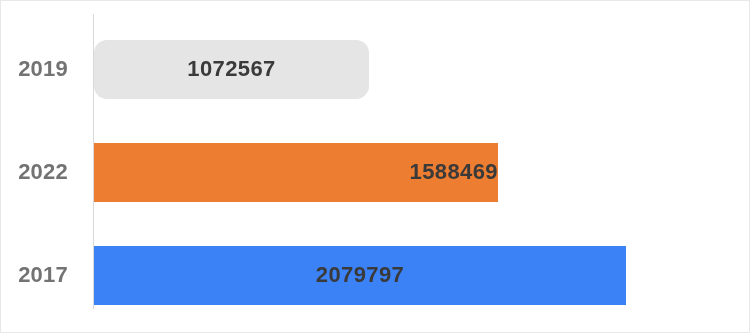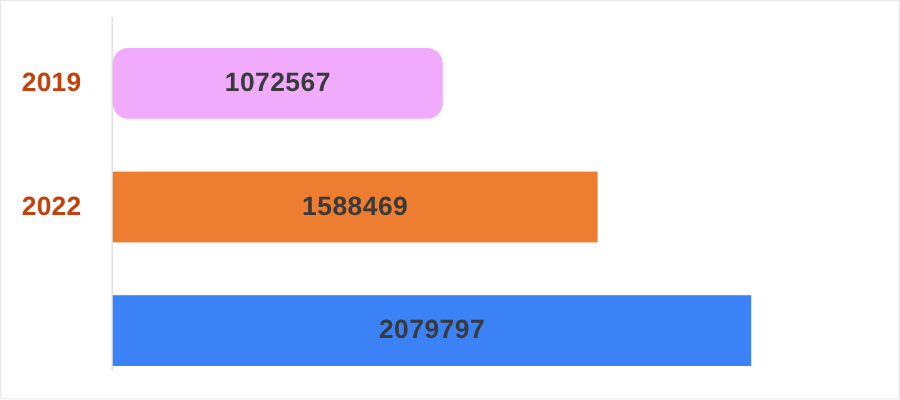--- a/index.html
+++ b/index.html
@@ -51,21 +51,21 @@
     position: absolute;
     left: 0;
     top: 0;
     width: 84px;
     height: 100px;
     display: flex;
     align-items: center;
     justify-content: center;
     font-size: 22px;
     font-weight: bold;
-    color: #c2410c;
+    color: #737373;
     letter-spacing: 0.2px;
     user-select: none;
   }
   .bar-wrap {
     position: absolute;
     left: 93px;
     top: 0;
     height: 100px;
     display: flex;
     align-items: center;
@@ -90,36 +90,37 @@
 <body>
 
 <div id="chart-root">
   <div class="plot-area">
 
     <div class="category-axis-line"></div>
 
     <div class="bar-row row-0">
       <div class="category-label">2019</div>
       <div class="bar-wrap">
-        <div class="bar" style="width: 275px; background: #f0abfc; border-radius: 13px;">
+        <div class="bar" style="width: 275px; background: #e5e5e5; border-radius: 13px;">
           <span class="bar-value-label">1072567</span>
         </div>
       </div>
     </div>
 
     <div class="bar-row row-1">
       <div class="category-label">2022</div>
       <div class="bar-wrap">
-        <div class="bar" style="width: 404px; background: rgb(237, 125, 49);">
+        <div class="bar" style="width: 404px; background: rgb(237, 125, 49); justify-content: flex-end;">
           <span class="bar-value-label">1588469</span>
         </div>
       </div>
     </div>
 
     <div class="bar-row row-2">
+      <div class="category-label">2017</div>
       <div class="bar-wrap">
         <div class="bar" style="width: 532px; background: #3b82f6;">
           <span class="bar-value-label">2079797</span>
         </div>
       </div>
     </div>
 
   </div>
 </div>
 

